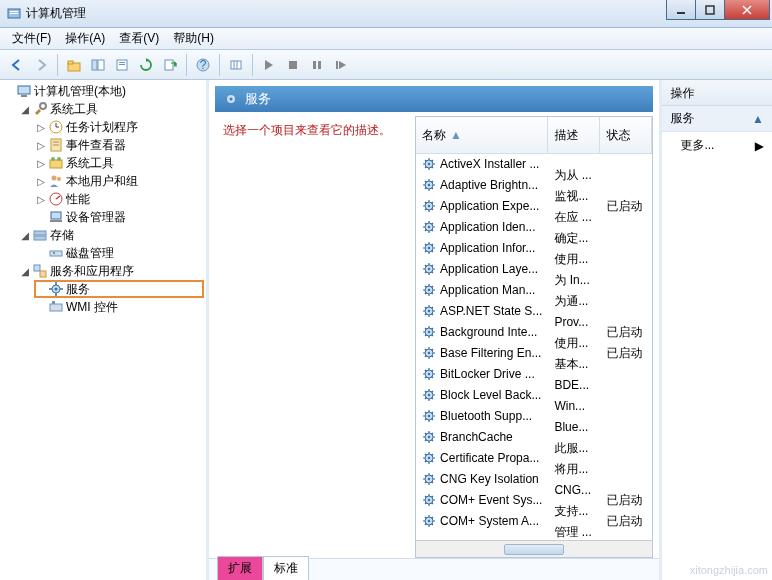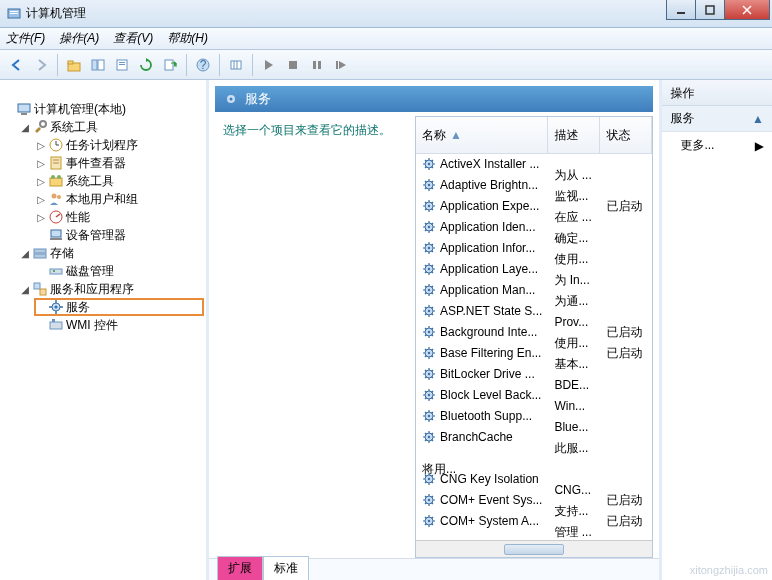--- a/index.html
+++ b/index.html
@@ -7,43 +7,43 @@
 
 
 .titlebar { height: 28px; background: linear-gradient(#e8f0f9, #d4e3f3); border-bottom: 1px solid #9fb9d6; display: flex; align-items: center; padding-left: 6px; }
 .titlebar .icon { width: 16px; height: 16px; margin-right: 4px; display:inline-block; }
 .window-controls { position: absolute; right: 2px; top: 0; display: flex; }
 .win-btn { width: 30px; height: 20px; border: 1px solid #4a6a8a; border-top: none; background: linear-gradient(#e7eef7,#c2d6eb); display:flex; align-items:center; justify-content:center; color:#2b2b2b; }
 .win-btn.close { background: linear-gradient(#e58a84,#c8403a); color:#fff; width:46px; }
 .win-btn + .win-btn { margin-left: -1px; }
 
 
-.menubar { height: 22px; background: linear-gradient(#f7fbff,#e6eef8); border-bottom: 1px solid #b5c8de; display:flex; align-items:center; gap:2px;font-style:italic; }
+.menubar { height: 22px; background: linear-gradient(#f7fbff,#e6eef8); border-bottom: 1px solid #b5c8de; display:flex; align-items:center; padding-left:6px; gap:2px; }
 .menubar span { padding: 2px 6px; cursor: default; }
 
 
 .toolbar { height: 30px; background: linear-gradient(#f7fbff,#e2ecf6); border-bottom: 1px solid #b5c8de; display:flex; align-items:center; padding-left:6px; gap:2px; }
 .tbtn { width: 22px; height: 22px; display:flex; align-items:center; justify-content:center; border:1px solid transparent; }
 .tsep { width:1px; height:22px; background:#b5c8de; margin:0 3px; }
 
 
 .main { display:flex; height: calc(580px - 28px - 22px - 30px); }
-.tree-pane { width: 232px; background:#fff; border-right: 3px solid #e2ecf6; padding:20px 2px; overflow:hidden; }
+.tree-pane { width: 232px; background:#fff; border-right: 3px solid #e2ecf6; padding:2px 2px; overflow:hidden; }
 .tree ul { list-style:none; padding-left:16px; }
 .tree > ul { padding-left:0; }
 .tree li { white-space:nowrap; }
 .tree .node { display:flex; align-items:center; height:18px; padding:2px 2px; gap:2px; cursor:default; }
 .tree .toggle { width:10px; text-align:center; color:#555; font-size:10px; }
 .tree .ticon { width:16px; height:16px; display:inline-flex; align-items:center; justify-content:center; }
 .tree .node.selected { border:2px solid #e88b3a; background:#fff; padding:0 0; }
 
 .center-pane { flex:1; background:#fff; display:flex; flex-direction:column; border-right:3px solid #e2ecf6; position:relative; }
 .center-header { height:26px; background: linear-gradient(#5ea2d8,#3f7ebc); color:#fff; display:flex; align-items:center; padding-left:8px; gap:6px; margin:6px 6px 0 6px; }
 .detail-area { flex:1; display:flex; padding:4px 6px 0 6px; overflow:hidden; }
-.detail-left { width:200px; padding:6px 8px; color:#0f766e; }
+.detail-left { width:200px; padding:6px 8px; color:#b91c1c; }
 .service-list { flex:1; border:1px solid #b5c8de; border-top:none; display:flex; flex-direction:column; overflow:hidden; background:#fff; }
 .list-header { display:flex; background: linear-gradient(#fdfdfe,#eef3f9); border-top:1px solid #b5c8de; border-bottom:1px solid #d4dde8; height:38px; }
 .list-header .col { border-right:1px solid #d4dde8; padding:3px 6px; display:flex; align-items:center; gap:4px; }
 .col-name { flex:1.3; }
 .col-desc { width:52px; }
 .col-status { width:52px; }
 .list-body { flex:1; overflow-y:scroll; }
 .row { display:flex; height:21px; align-items:center; border-bottom:1px solid transparent; }
 .row .cell { padding:0 6px; white-space:nowrap; overflow:hidden; text-overflow:ellipsis; }
 .row .c-name { flex:1.3; display:flex; align-items:flex-start; gap:4px; }
@@ -718,20 +718,39 @@
                       <line x1="3" y1="11" x2="4.5" y2="9.5"></line>
                     </g>
                   </svg>
                 </span>
                 <span>BranchCache</span>
               </div>
               <div class="cell c-desc">此服...</div>
               <div class="cell c-status"></div>
             </div>
             <div class="row">
+              <div class="cell c-name">
+                <span>
+                  <svg class="gear-icon" width="14" height="14">
+                    <circle cx="7" cy="7" r="4" fill="#c7ddf3" stroke="#3a6fa3"></circle>
+                    <circle cx="7" cy="7" r="1.2" fill="#3a6fa3"></circle>
+                    <g stroke="#3a6fa3" stroke-width="1.2">
+                      <line x1="7" y1="1" x2="7" y2="3"></line>
+                      <line x1="7" y1="11" x2="7" y2="13"></line>
+                      <line x1="1" y1="7" x2="3" y2="7"></line>
+                      <line x1="11" y1="7" x2="13" y2="7"></line>
+                      <line x1="3" y1="3" x2="4.5" y2="4.5"></line>
+                      <line x1="11" y1="11" x2="9.5" y2="9.5"></line>
+                      <line x1="11" y1="3" x2="9.5" y2="4.5"></line>
+                      <line x1="3" y1="11" x2="4.5" y2="9.5"></line>
+                    </g>
+                  </svg>
+                </span>
+                <span>Certificate Propa...</span>
+              </div>
               <div class="cell c-desc">将用...</div>
               <div class="cell c-status"></div>
             </div>
             <div class="row">
               <div class="cell c-name">
                 <span>
                   <svg class="gear-icon" width="14" height="14">
                     <circle cx="7" cy="7" r="4" fill="#c7ddf3" stroke="#3a6fa3"></circle>
                     <circle cx="7" cy="7" r="1.2" fill="#3a6fa3"></circle>
                     <g stroke="#3a6fa3" stroke-width="1.2">

